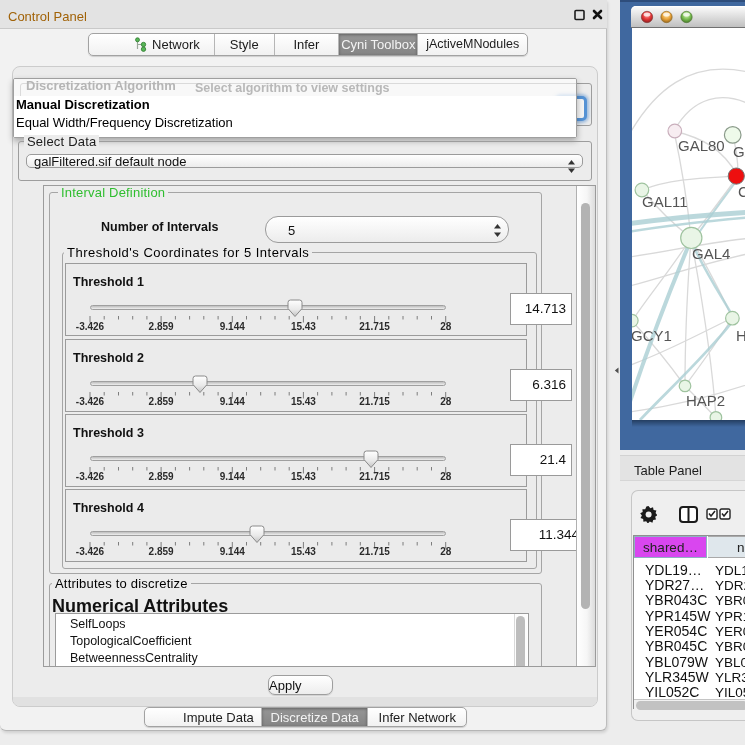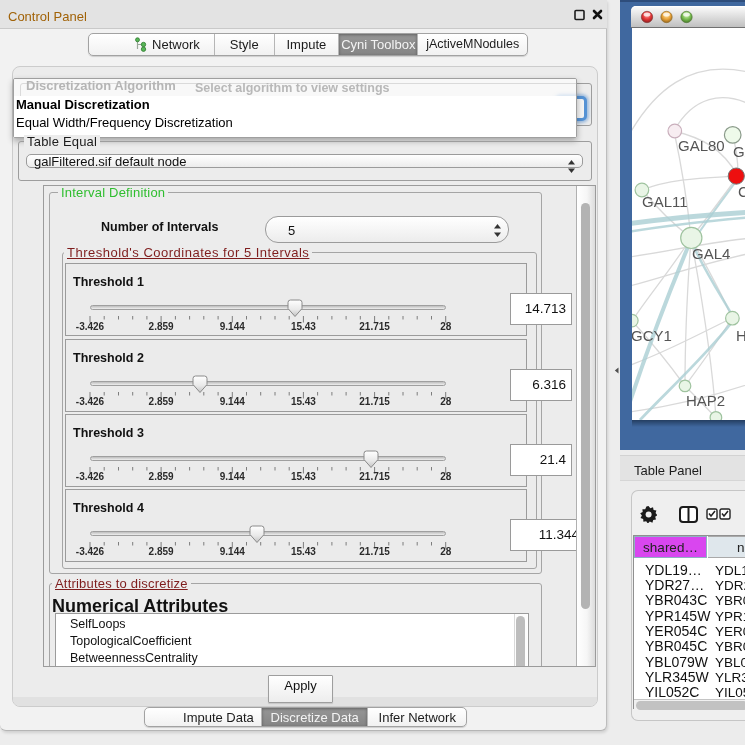--- a/index.html
+++ b/index.html
@@ -40,21 +40,21 @@
   .vbox { position:absolute; background:#ffffff; border:1px solid #9a9a9a;
     font-size:13.5px; color:#111; text-align:right;margin-left:44px; }
 
   .thr { position:absolute; left:65px; width:462px; height:73px;
     background:#ebebeb; border:1px solid #9b9b9b; }
   .thr .lbl { position:absolute; left:7px; top:11px; font-size:12.5px; font-weight:bold; color:#111; }
   .thr .track { position:absolute; left:23.5px; top:41px; width:356px; height:5px;
     background:linear-gradient(#bdbdbd,#efefef); border:1px solid #9f9f9f; border-radius:3px; }
   .tlab { position:absolute; font-size:10px; font-weight:bold; color:#2b2b2b; transform:translateX(-50%); }
 
-  .blue { color:#7f1d1d;text-decoration:underline; }
+  .blue { color:#000000; }
   .green { color:#2fbe2f; }
 </style>
 </head>
 <body>
 <div id="stage">
 
   <div class="abs" id="win"></div>
   <div class="abs" id="titlebar">
       <span class="t" style="top:9px">Control Panel</span>
     </div>
@@ -67,42 +67,42 @@
   <div class="seg" style="left:88px;top:32.5px;width:440px;height:23px">
     <div class="s" style="width:97px">
       <svg width="13" height="15" viewBox="0 0 13 15" style="margin-right:5px">
         <path d="M3.5 3 V12 M3.5 7.5 H9" stroke="#9aa89a" stroke-width="1.2" fill="none"></path>
         <circle cx="3.5" cy="2.8" r="2" fill="#57b657" stroke="#2e7a2e" stroke-width="0.8"></circle>
         <circle cx="9.5" cy="7.5" r="2.2" fill="#57b657" stroke="#2e7a2e" stroke-width="0.8"></circle>
         <circle cx="9.5" cy="12.2" r="2.2" fill="#57b657" stroke="#2e7a2e" stroke-width="0.8"></circle>
       </svg>
       Network</div>
     <div class="s" style="width:61px">Style</div>
-    <div class="s" style="width:66px">Impute</div>
+    <div class="s" style="width:66px">Infer</div>
     <div class="s sel" style="width:81px">Cyni Toolbox</div>
     <div class="s" style="width:111px;font-size:12.5px">jActiveMNodules</div>
   </div>
 
   <div class="abs" id="panel"></div>
   <div class="strip"></div>
 
   <div class="groupbox" style="left:20px;top:83px;width:572px;height:43px"></div>
   <div class="abs" style="left:26px;top:78px;font-size:13px;font-weight:bold;color:#3d3d3d">Discretization Algorithm</div>
 
   <div class="abs" style="left:556px;top:96px;width:31px;height:25px;border-radius:5px;background:#f4f4f4;border:3px solid #5592d4;box-shadow:0 0 3px 2px rgba(90,145,210,0.5)"></div>
 
   <div class="abs" style="left:13px;top:77.5px;width:564px;height:60px;border:1px solid #9f9f9f;border-radius:2px;box-shadow:0 3px 6px rgba(0,0,0,0.3)"></div>
   <div class="abs" style="left:14px;top:78.5px;width:562px;height:17px;background:rgba(255,255,255,0.62)"></div>
   <div class="abs" style="left:14px;top:95.5px;width:562px;height:41px;background:#ffffff"></div>
   <div class="abs" style="left:195px;top:81px;font-size:12.5px;font-weight:bold;color:#b8b8b8">Select algorithm to view settings</div>
   <div class="abs" style="left:16px;top:97px;font-size:13px;font-weight:bold;color:#000">Manual Discretization</div>
   <div class="abs" style="left:16px;top:115px;font-size:13px;color:#000">Equal Width/Frequency Discretization</div>
 
   <div class="groupbox" style="left:18px;top:141px;width:574px;height:40px"></div>
-  <div class="gtitle" style="left:24px;top:135px;color:#1c1c1c">Table Equal</div>
+  <div class="gtitle" style="left:24px;top:135px;color:#1c1c1c">Select Data</div>
   <div class="combo" style="left:26px;top:154px;width:557px;height:14px">
     <span class="ct">galFiltered.sif default node</span>
     <svg style="position:absolute;right:6px;top:4px" width="9" height="15" viewBox="0 0 9 15">
       <path d="M4.5 1 L8 5.5 H1 Z" fill="#333"></path>
         <path d="M4.5 14 L1 9.5 H8 Z" fill="#333"></path>
     </svg>
   </div>
 
   <div class="abs" style="left:43px;top:185px;width:553px;height:482px;border:1px solid #9b9b9b;background:#ececec;overflow:hidden" id="scrollpane">
 
@@ -326,21 +326,21 @@
       <div style="position:absolute;left:14px;top:20px;font-size:12.5px;color:#111">TopologicalCoefficient</div>
       <div style="position:absolute;left:14px;top:37px;font-size:12.5px;color:#111">BetweennessCentrality</div>
       <div style="position:absolute;right:1px;top:0;width:13px;height:58px;background:#fdfdfd;border-left:1px solid #d9d9d9"></div>
       <div style="position:absolute;right:3px;top:2px;width:9px;height:56px;background:#bdbdbd;border-radius:5px"></div>
     </div>
   </div>
 
   <div class="abs" style="left:576px;top:186px;width:19px;height:480px;background:linear-gradient(90deg,#ffffff,#f6f6f6 55%,#dcdcdc);border-left:1px solid #b0b0b0"></div>
   <div class="abs" style="left:580.5px;top:203px;width:9px;height:406px;background:#b3b3b3;border-radius:5px"></div>
 
-  <div class="abs" style="left:268px;top:675px;width:65px;height:28px;border:1px solid #9e9e9e;border-radius:1px;background:linear-gradient(#ffffff,#ededed);box-shadow:0 1px 1px rgba(0,0,0,0.12);text-align:center;line-height:20px;font-size:13px;color:#111">Apply</div>
+  <div class="abs" style="left:268px;top:675px;width:65px;height:20px;border:1px solid #9e9e9e;border-radius:7px;background:linear-gradient(#ffffff,#ededed);box-shadow:0 1px 1px rgba(0,0,0,0.12);text-align:left;line-height:20px;font-size:13px;color:#111">Apply</div>
 
   <div class="seg" style="left:144px;top:707px;width:323px;height:20px">
     <div class="s" style="width:95px">Impute Data</div>
     <div class="s sel" style="width:118px">Discretize Data</div>
     <div class="s" style="width:108px">Infer Network</div>
   </div>
 
   <svg class="abs" style="left:613.5px;top:367px" width="5" height="7" viewBox="0 0 5 7">
     <path d="M4.5 0.5 L0.8 3.5 L4.5 6.5 Z" fill="#4f4f4f"></path>
   </svg>

